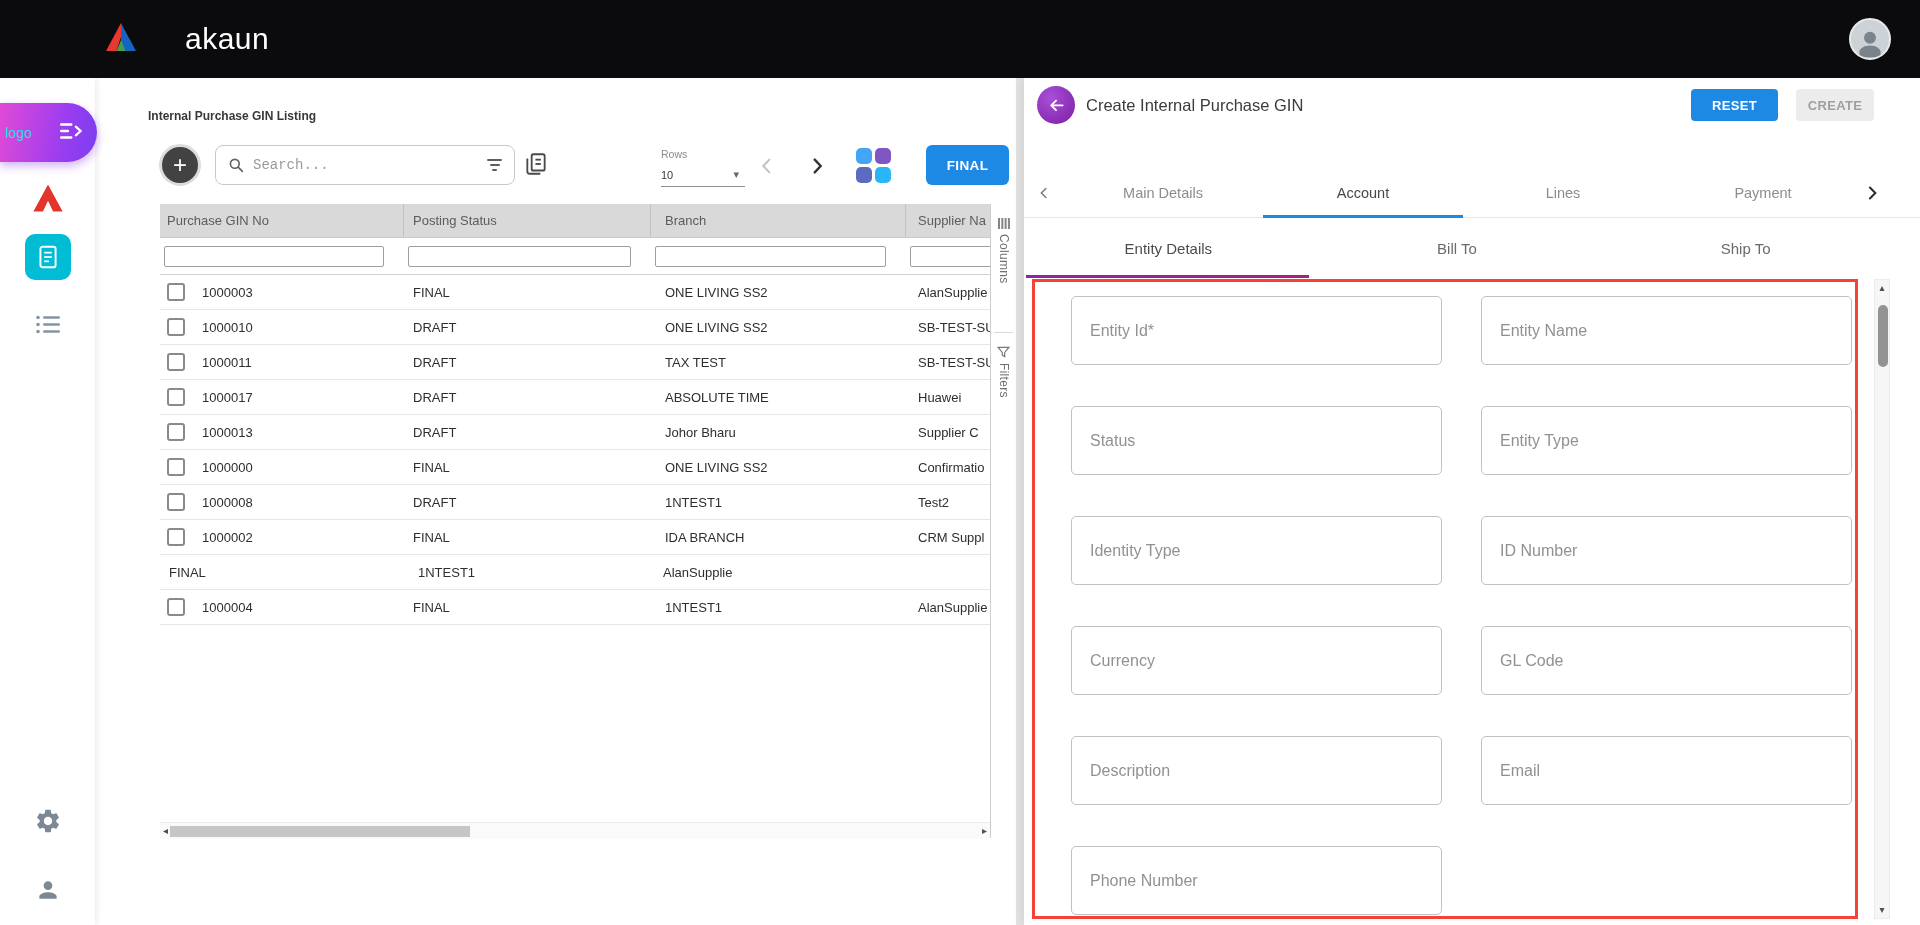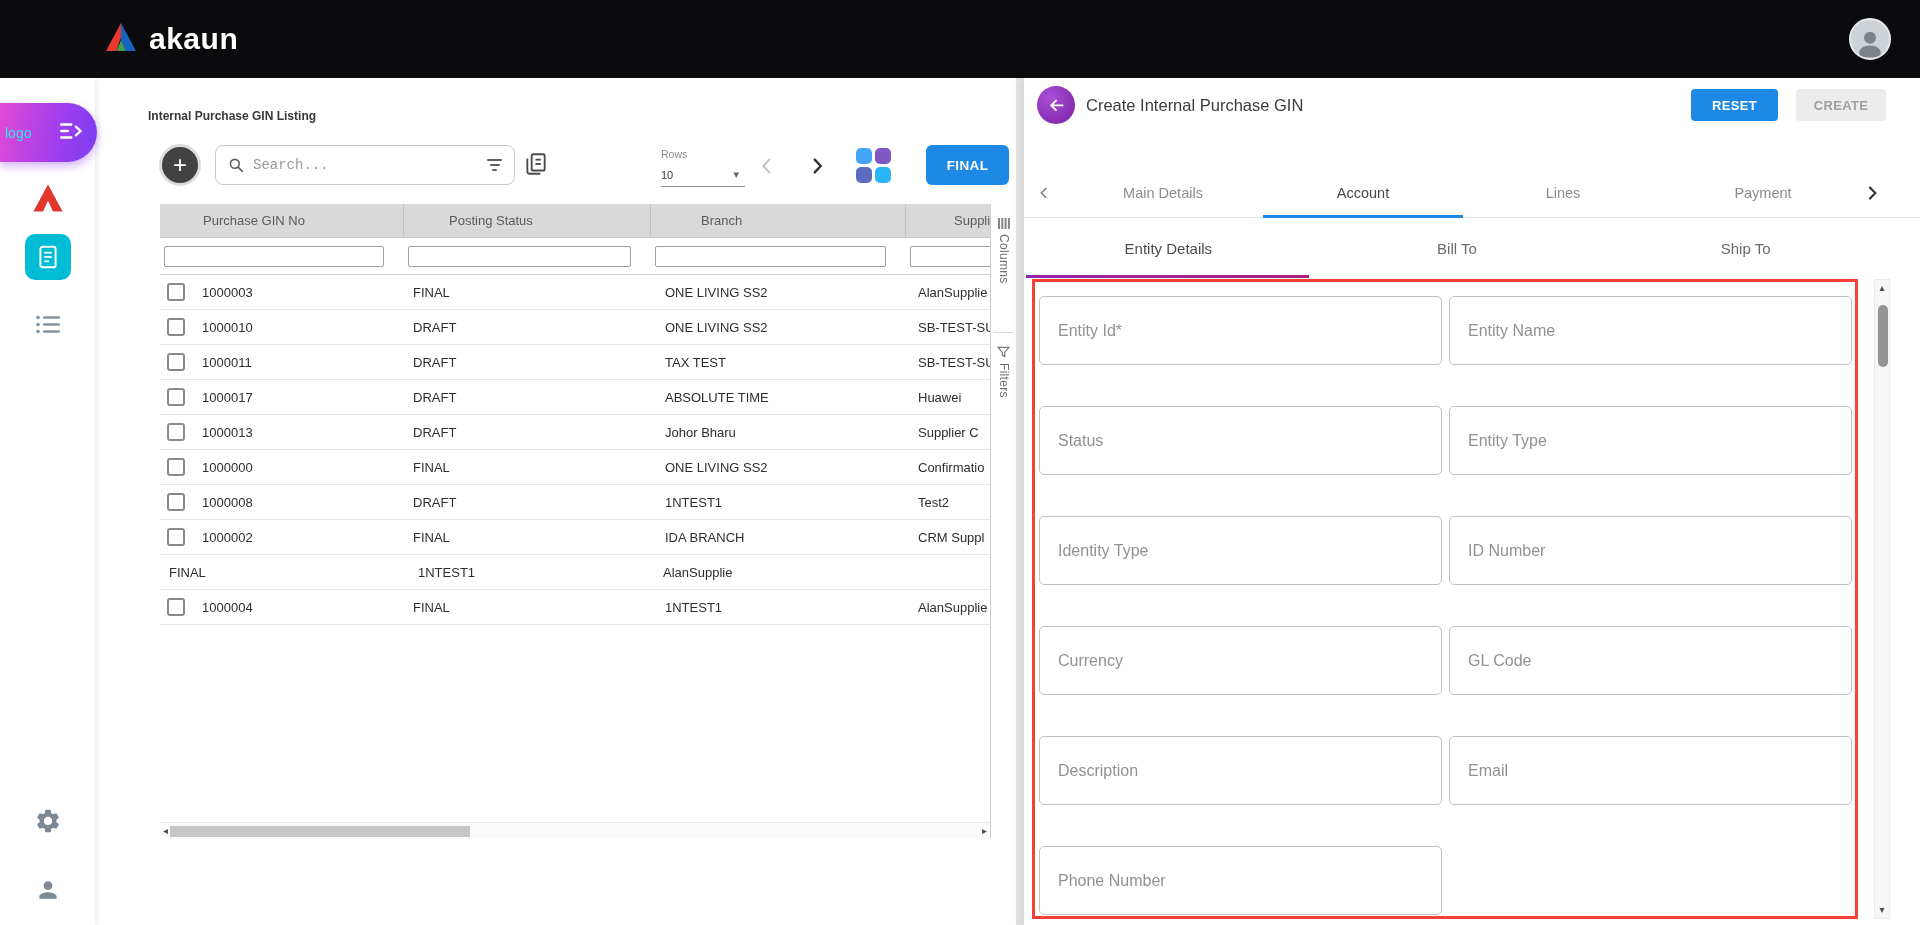--- a/index.html
+++ b/index.html
@@ -2,21 +2,21 @@
 <html><head>
 <meta charset="utf-8">
 <style>
   *{margin:0;padding:0;box-sizing:border-box;}
   html,body{width:1920px;height:925px;overflow:hidden;background:#fff;
     font-family:"Liberation Sans","DejaVu Sans",sans-serif;}
 
   
   .topbar{position:absolute;left:0;top:0;width:1920px;height:78px;background:#0b0b0d;z-index:10;}
   .brand{position:absolute;left:103px;top:20px;display:flex;align-items:center;gap:10px;}
-  .brand-text{color:#fff;font-size:30px;font-weight:700;letter-spacing:.5px;line-height:38px;}
+  .brand-text{color:#fff;font-size:30px;font-weight:400;letter-spacing:.5px;line-height:38px;margin-left:36px;}
   .avatar{position:absolute;right:29px;top:18px;width:42px;height:42px;border-radius:50%;
     background:#cdd2d6;border:2px solid #e7e9ea;display:flex;align-items:flex-end;justify-content:center;overflow:hidden;}
 
   
   .sidebar{position:absolute;left:0;top:78px;width:95px;height:847px;background:#fff;
     box-shadow:2px 0 6px rgba(0,0,0,.08);z-index:5;}
   .logo-chip{position:absolute;left:0;top:25px;width:97px;height:59px;border-radius:0 30px 30px 0;
     background:linear-gradient(100deg,#e14ad6 0%,#9a3df0 65%,#7b3df0 100%);
     display:flex;align-items:center;justify-content:space-between;padding:0 14px 0 5px;
     box-shadow:0 4px 10px rgba(142,61,240,.40);cursor:pointer;}
@@ -65,21 +65,21 @@
 
   .final-btn{position:absolute;left:831px;top:67px;width:83px;height:40px;background:#1e88e5;color:#fff;
     border:none;border-radius:6px;font-size:13.5px;font-weight:700;letter-spacing:.4px;cursor:pointer;
     display:flex;align-items:center;justify-content:center;font-family:inherit;}
 
   
   .table{position:absolute;left:65px;top:126px;width:830px;}
   .t-row{display:grid;grid-template-columns:244px 247px 255px 1fr;}
   .t-head{height:34px;background:#d9d9d9;border-bottom:1px solid #c9c9c9;}
   .t-head .cell{display:flex;align-items:center;font-size:13px;color:#5c5c5c;
-    border-right:1px solid #c2c2c2;white-space:nowrap;overflow:hidden;margin-left:36px;}
+    border-right:1px solid #c2c2c2;white-space:nowrap;overflow:hidden;}
   .t-head .cell:last-child{border-right:none;}
   .cell{display:flex;align-items:center;white-space:nowrap;overflow:hidden;}
   .c1{padding-left:7px;gap:17px;}
   .c2{padding-left:9px;}
   .c3{padding-left:14px;}
   .c4{padding-left:12px;}
   .t-filter{height:37px;border-bottom:1px solid #d0d0d0;}
   .fcell{display:flex;align-items:center;overflow:hidden;}
   .fcell input{height:21px;border:1px solid #9e9e9e;border-radius:2px;margin-left:4px;
     width:calc(100% - 24px);outline:none;font-family:inherit;font-size:12px;padding:0 4px;}
@@ -106,40 +106,40 @@
 
   
   .detail-panel{position:absolute;left:1024px;top:78px;width:896px;height:847px;background:#fff;
     box-shadow:-4px 0 10px rgba(0,0,0,.07);padding-left:24px;}
   .back-btn{position:absolute;left:13px;top:8px;width:38px;height:38px;border-radius:50%;cursor:pointer;
     background:radial-gradient(circle at 35% 30%,#a84fd8,#7b1fa2);display:flex;align-items:center;justify-content:center;}
   .d-title{position:absolute;left:62px;top:18px;font-size:16.5px;color:#3b3c40;}
   .d-btn{position:absolute;top:11px;height:32px;border:none;border-radius:4px;font-size:13px;font-weight:700;
     letter-spacing:.3px;font-family:inherit;display:flex;align-items:center;justify-content:center;cursor:pointer;}
   .reset-btn{left:667px;width:87px;background:#1e88e5;color:#fff;}
-  .create-btn{left:772px;width:90px;background:#ececec;color:#9f9f9f;cursor:default;}
+  .create-btn{left:772px;width:78px;background:#ececec;color:#9f9f9f;cursor:default;}
 
   .d-tabs{position:absolute;left:0;top:90px;width:896px;height:50px;display:flex;align-items:center;
     border-bottom:1px solid #e6e6e6;}
   .tabs-chevron-left{width:39px;display:flex;justify-content:center;cursor:pointer;}
   .tab{width:200px;text-align:center;font-size:14.5px;color:#8c8c8c;cursor:pointer;}
   .tab.active{color:#474747;}
   .tab-underline{position:absolute;left:239px;bottom:-1px;width:200px;height:3px;background:#1e88e5;}
   .tabs-chevron-right{position:absolute;right:38px;top:15px;cursor:pointer;}
 
   .d-subtabs{position:absolute;left:0;top:140px;width:866px;height:60px;display:grid;grid-template-columns:1fr 1fr 1fr;}
   .subtab{display:flex;align-items:center;justify-content:center;font-size:15px;color:#6b6b6b;cursor:pointer;}
   .subtab.active{color:#4d4d4d;}
   .subtab-underline{position:absolute;left:2px;bottom:0;width:283px;height:3px;
     background:linear-gradient(90deg,#8e24aa,#ab1f79);}
 
   .form-box{position:absolute;left:8px;top:201px;width:826px;height:640px;border:3px solid #f44336;
     display:grid;grid-template-columns:1fr 1fr;gap:41px 7px;padding:14px 3px 0 4px;overflow:hidden;align-content:start;}
   .field{height:69px;border:1px solid #c1c1c1;border-radius:5px;display:flex;align-items:center;
-    padding-left:18px;font-size:16px;color:#919191;background:#fff;cursor:text;}
+    padding-left:18px;font-size:16px;color:#919191;background:#fff;cursor:text;margin-left:32px;}
 
   .vscroll{position:absolute;left:850px;top:201px;width:16px;height:640px;background:#f6f6f6;
     border:1px solid #ebebeb;display:flex;flex-direction:column;align-items:center;justify-content:space-between;padding:3px 0;}
   .vs-arrow{font-size:10px;color:#4f4f4f;cursor:pointer;line-height:1;}
   .vs-thumb{position:absolute;left:3px;top:25px;width:10px;height:62px;background:#939393;border-radius:6px;cursor:grab;}
 </style>
 </head>
 <body>
 
 <div class="topbar">

